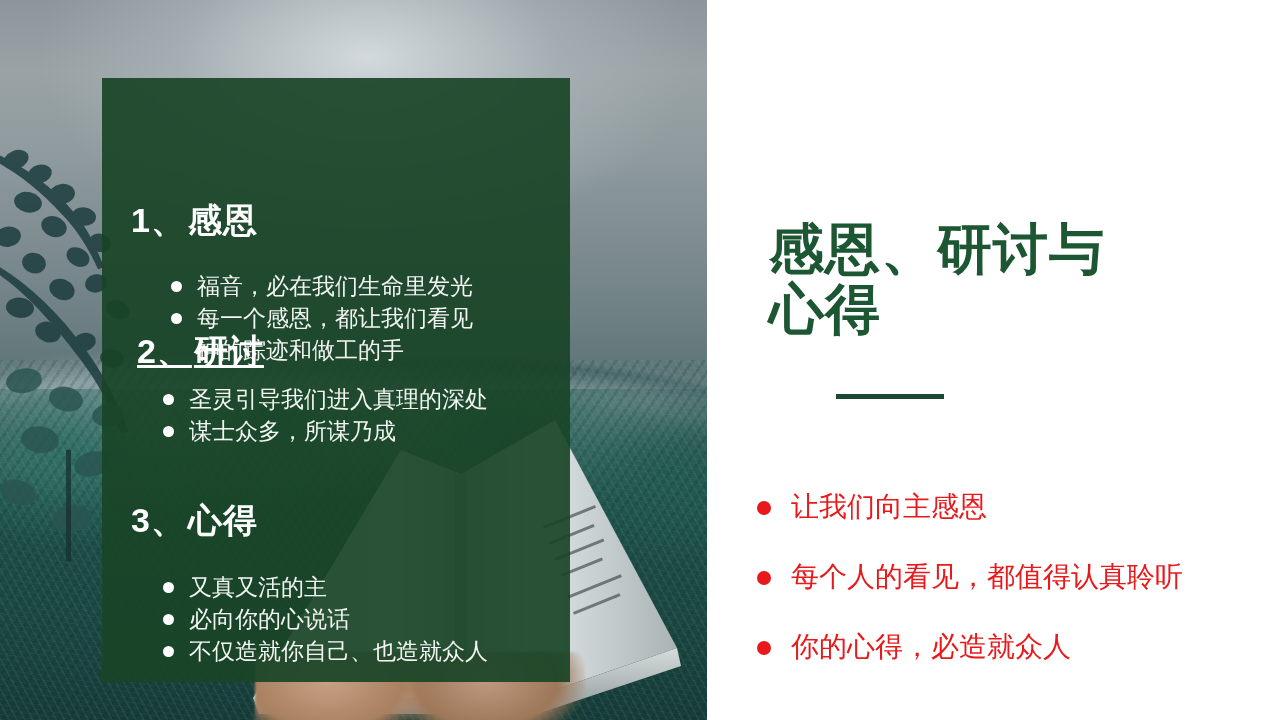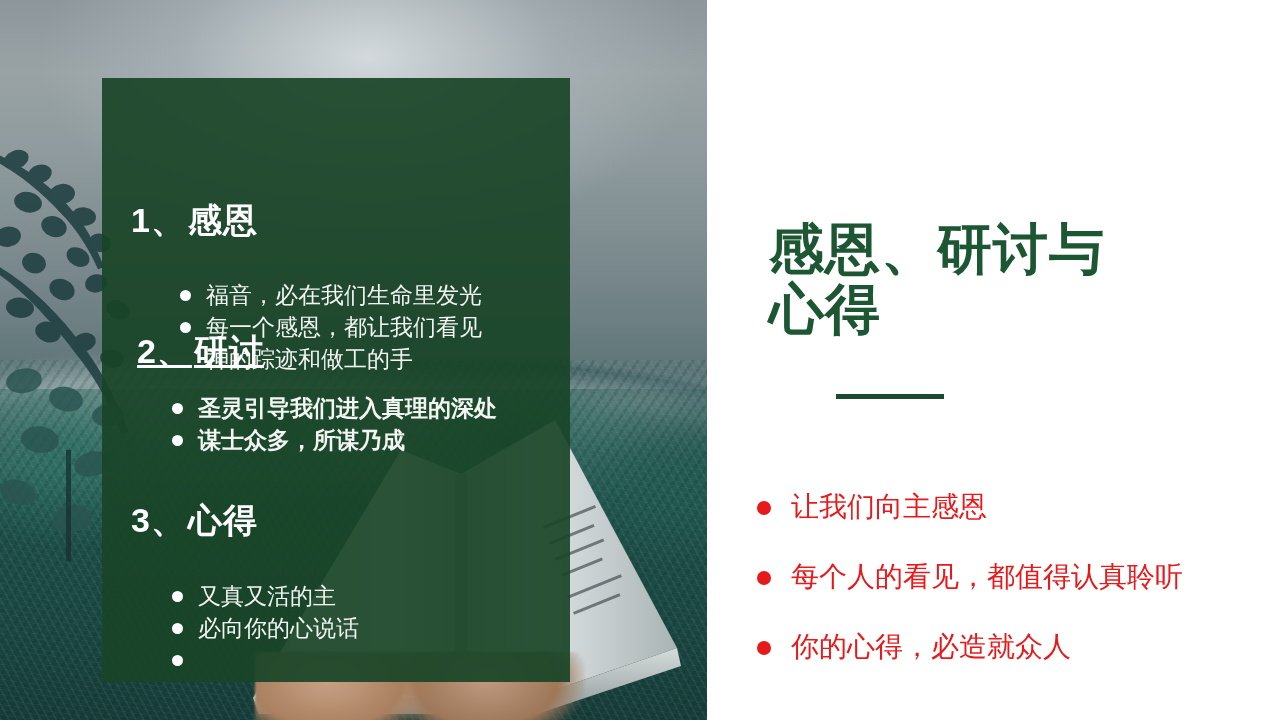--- a/index.html
+++ b/index.html
@@ -162,21 +162,21 @@
     font-size: 34px;
     font-weight: bold;
     letter-spacing: 1px;
     white-space: nowrap;
     font-family: "Liberation Sans", "DejaVu Sans", sans-serif;
   }
   .sec-title .num { margin-right: 2px; }
 
   .blist {
     position: absolute;
-    margin: 12px;
+    margin: 3px;
     padding: 0;
     list-style: none;
   }
   .blist li {
     position: relative;
     color: #f2f5f2;
     font-size: 23px;
     line-height: 32px;
     padding-left: 32px;
     white-space: pre-line;
@@ -347,31 +347,31 @@
     <div class="sec-title" style="left:29px; top:120px;"><span class="num">1、</span><span>感恩</span></div>
 
     <ul class="blist" style="left:60px; top:189px; width:390px;">
       <li><span class="bul"></span><span>福音，必在我们生命里发光</span></li>
       <li><span class="bul"></span><span>每一个感恩，都让我们看见
 神的踪迹和做工的手</span></li>
     </ul>
 
     <div class="sec-title" style="left:35px; top:251px;text-decoration:underline;"><span class="num">2、</span><span>研讨</span></div>
 
-    <ul class="blist" style="left:52px; top:302px; width:410px;font-weight:bold;">
+    <ul class="blist" style="left:52px; top:302px; width:410px;">
       <li><span class="bul"></span><span>圣灵引导我们进入真理的深处</span></li>
       <li><span class="bul"></span><span>谋士众多，所谋乃成</span></li>
     </ul>
 
     <div class="sec-title" style="left:29px; top:420px;"><span class="num">3、</span><span>心得</span></div>
 
     <ul class="blist" style="left:52px; top:490px; width:410px;">
       <li><span class="bul"></span><span>又真又活的主</span></li>
       <li><span class="bul"></span><span>必向你的心说话</span></li>
-      <li><span class="bul"></span></li>
+      <li><span class="bul"></span><span>不仅造就你自己、也造就众人</span></li>
     </ul>
   </div>
 
   <div id="right-panel">
 
     <div id="headline">
       <div>感恩、研讨与</div>
       <div>心得</div>
     </div>
 

